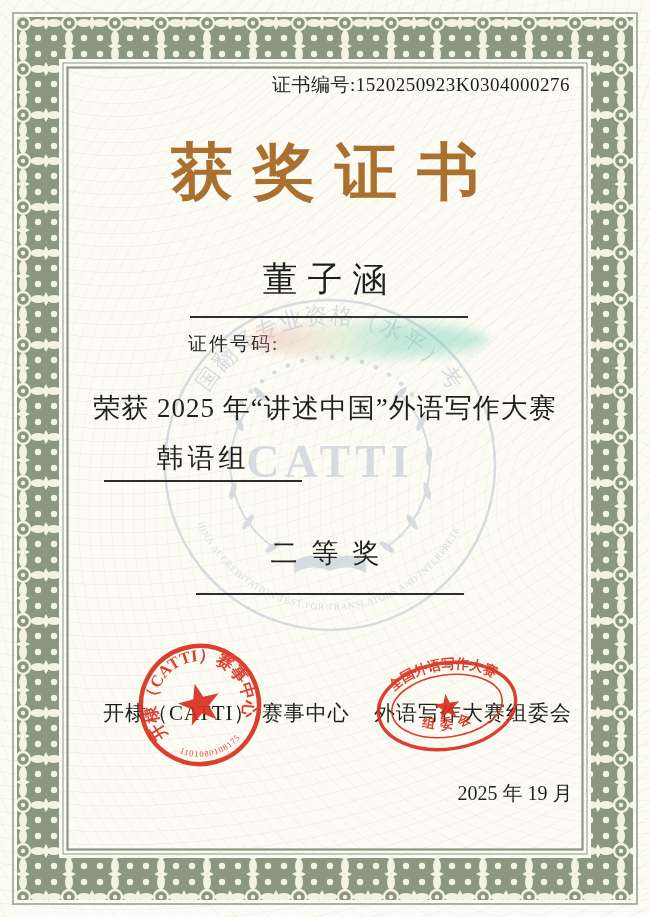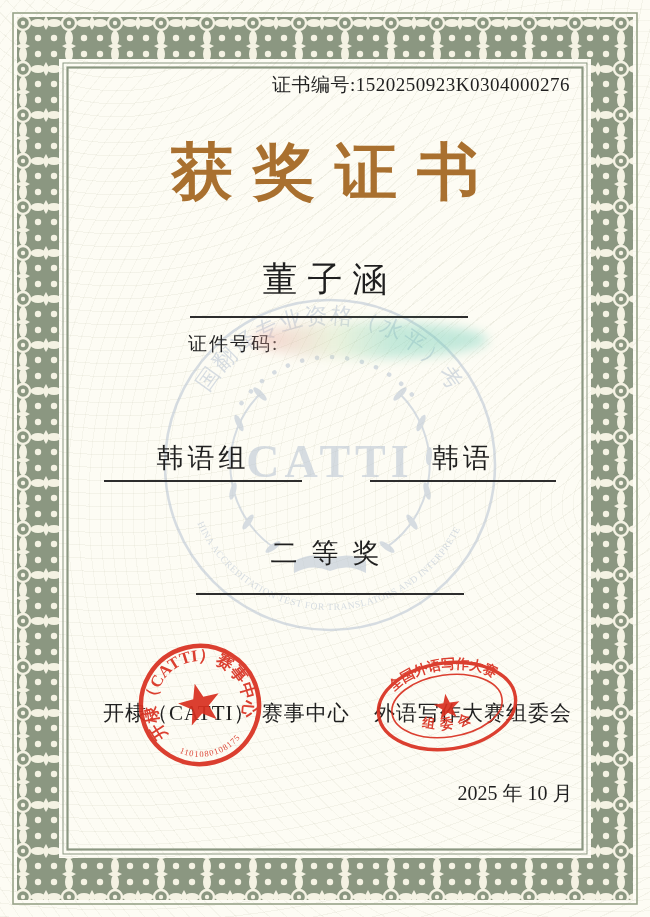--- a/index.html
+++ b/index.html
@@ -105,27 +105,27 @@
       <path d="M -36 96 Q -18 86 0 94 Q 18 86 36 96 L 36 108 Q 18 98 0 106 Q -18 98 -36 108 Z" stroke="none"></path>
     </g>
   </svg>
 
   <div class="abs certno">证书编号:1520250923K0304000276</div>
   <div class="abs center title">获奖证书</div>
   <div class="abs center name">董子涵</div>
   <div class="abs uline u-name"></div>
   <div class="abs idrow">证件号码:</div>
   <div class="abs smudge"></div>
+  <div class="abs center awardline">荣获 2025 年“讲述中国”外语写作大赛</div>
   <div class="field f-group">韩语组</div>
-  <div class="field f-lang">韩语</div>
   <div class="abs center prize">二等奖</div>
   <div class="abs uline u-prize"></div>
   <div class="org org-left">开棣（CATTI） 赛事中心</div>
   <div class="org org-right">外语写作大赛组委会</div>
-  <div class="abs date">2025 年  10  月</div>
+  <div class="abs date">2025 年  19  月</div>
 
   <svg class="seal seal-left" width="150" height="150" viewBox="-75 -75 150 150">
     <g transform="rotate(-14)" fill="#d93020" stroke="#d93020">
       <circle cx="0" cy="0" r="59" fill="none" stroke-width="4.5"></circle>
       <path id="slr" d="M -39.9 18.6 A 44 44 0 1 1 39.9 18.6" fill="none" stroke="none"></path>
       <text font-size="16.5" font-weight="bold" stroke="none">
         <textPath href="#slr" startOffset="50%" text-anchor="middle">开棣（CATTI）赛事中心</textPath>
       </text>
       <polygon stroke="none" points="0,-22 5.2,-7.1 20.9,-6.8 8.4,2.7 12.9,17.8 0,8.8 -12.9,17.8 -8.4,2.7 -20.9,-6.8 -5.2,-7.1"></polygon>
       <path id="sls" d="M -29.8 42.6 A 52 52 0 0 0 29.8 42.6" fill="none" stroke="none"></path>

